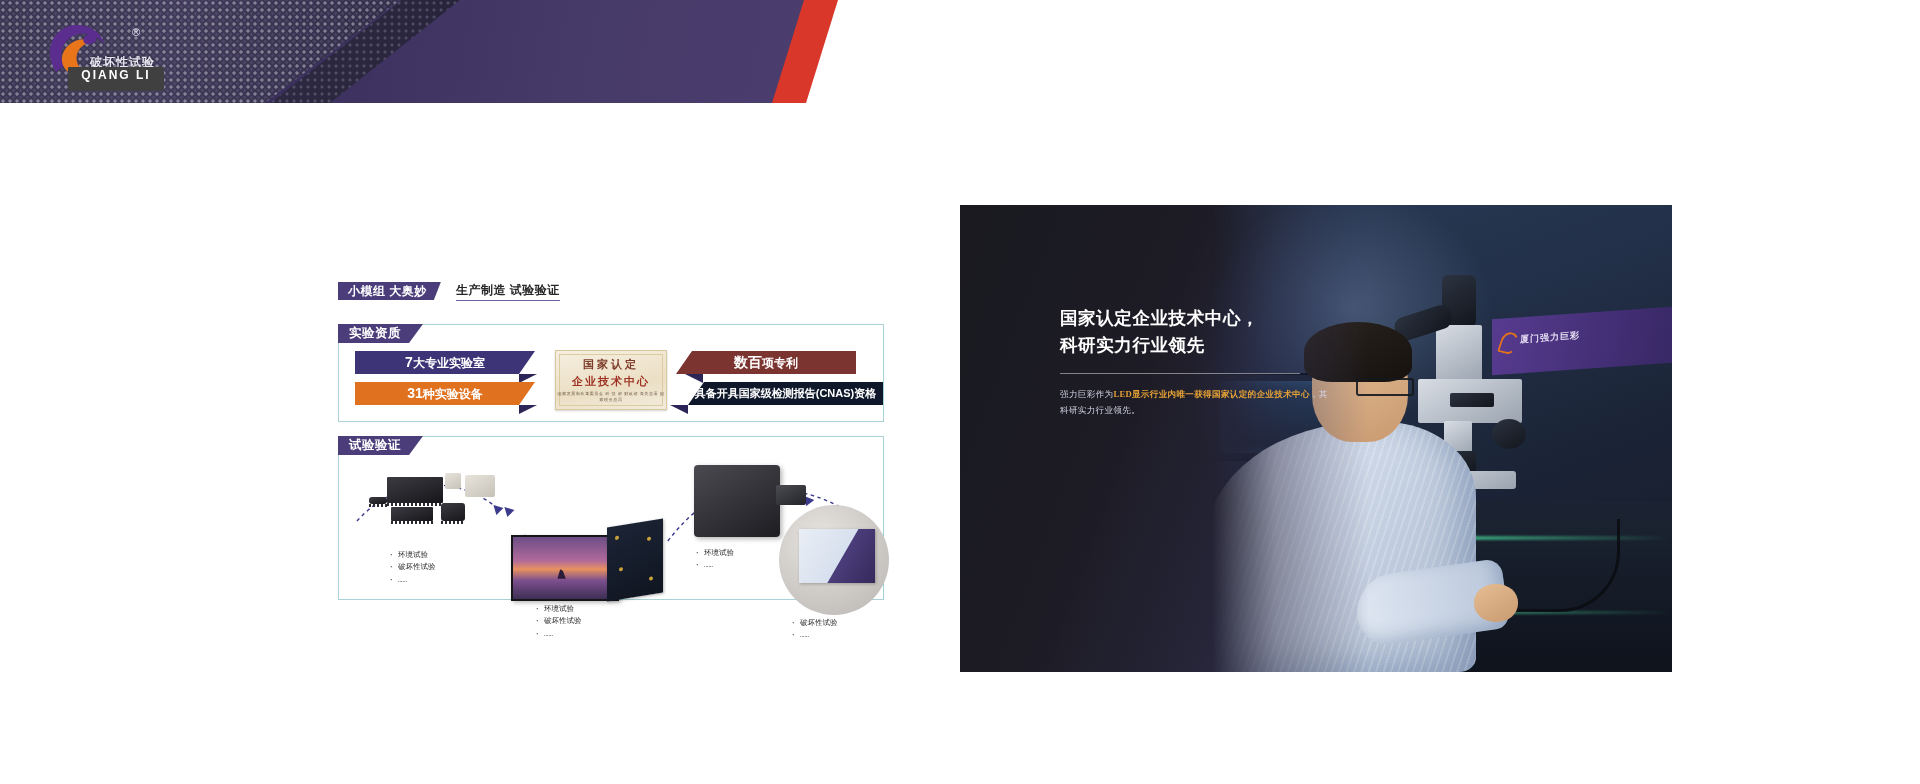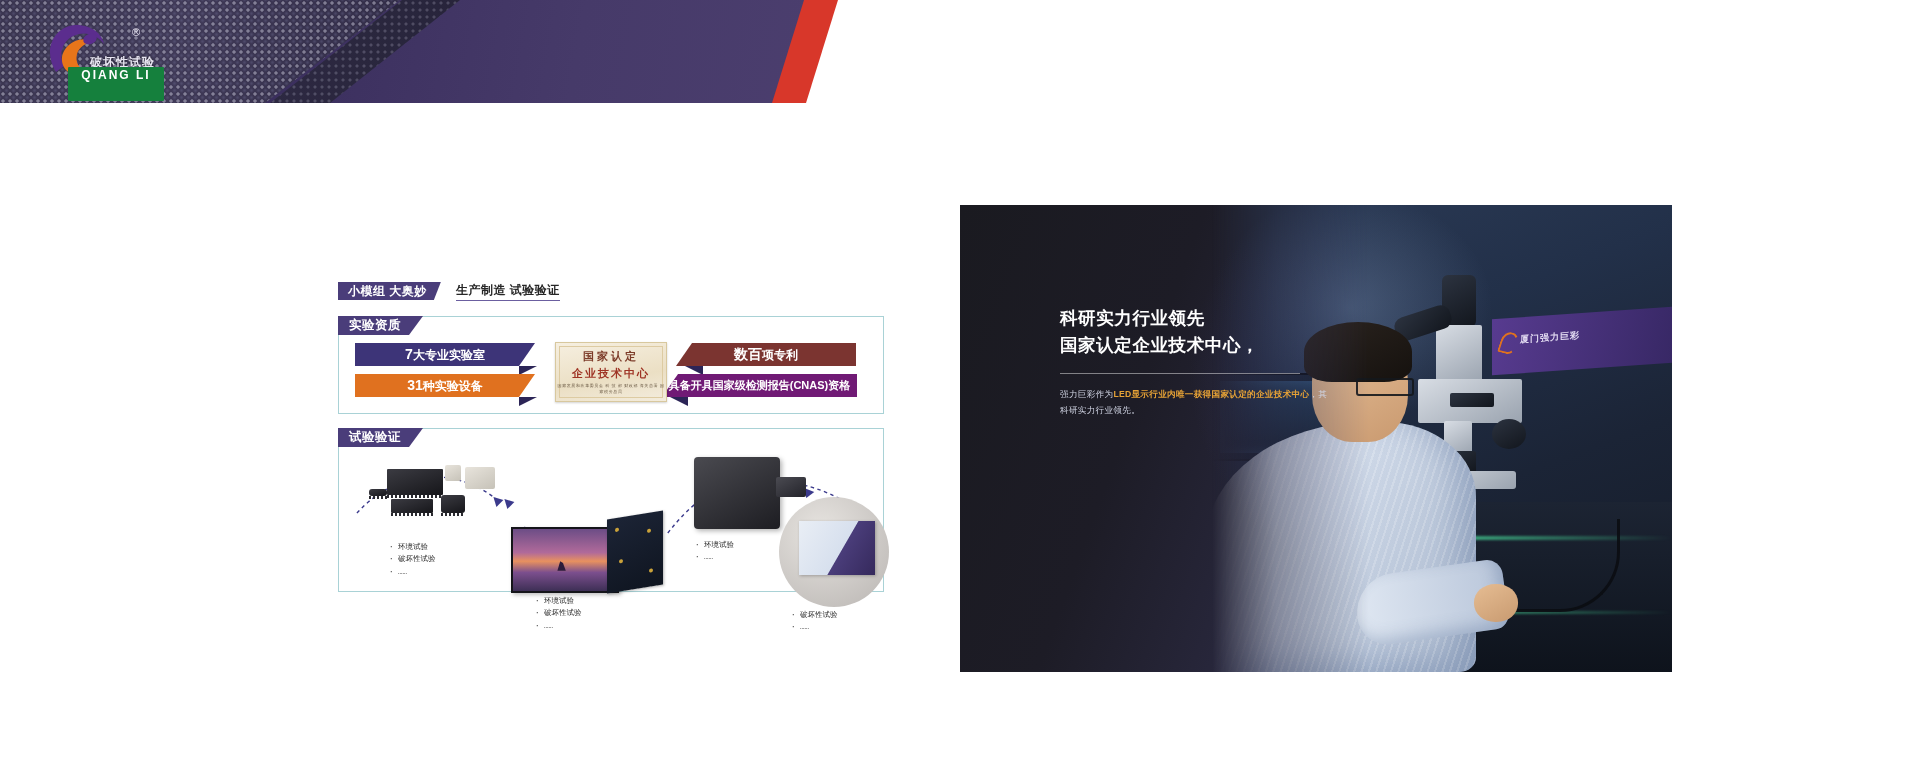--- a/index.html
+++ b/index.html
@@ -30,36 +30,36 @@
       radial-gradient(circle at 3px 3px, rgba(200,200,220,.25) 1.3px, rgba(0,0,0,0) 1.8px) 0 0/7px 7px,
       linear-gradient(105deg,#33304a 0%,#262337 100%);
     clip-path:polygon(272px 0,330px 0,200px 103px,140px 103px);
     opacity:.95;
   }
   .hdr-logo{position:absolute;left:46px;top:20px;width:118px;height:66px;}
   .logo-swoosh{position:absolute;left:0;top:0;width:70px;height:60px;}
   .logo-reg{position:absolute;left:86px;top:6px;font-size:11px;color:#e8e4f2;}
   .logo-cn{position:absolute;left:44px;top:34px;font-size:12px;font-weight:bold;color:#e9e6f3;letter-spacing:1px;
     text-shadow:0 0 2px rgba(0,0,0,.7);}
-  .logo-en{position:absolute;left:22px;top:47px;width:96px;height:34px;background:#15803d;border-radius:1px;
+  .logo-en{position:absolute;left:22px;top:47px;width:96px;height:24px;background:#404040;border-radius:1px;
     color:#fff;font-size:12px;font-weight:bold;letter-spacing:2px;text-align:center;line-height:17px;}
   .hdr-title{
     position:absolute;left:430px;top:24px;width:360px;
     font-size:40px;font-weight:400;color:#ffffff;letter-spacing:9px;
     white-space:nowrap;
   }
   .hdr-red{
     position:absolute;left:770px;top:0;width:70px;height:103px;
     background:#d8372a;
     clip-path:polygon(34px 0,68px 0,36px 103px,2px 103px);
   }
 
   
   .info{position:absolute;left:338px;top:282px;width:546px;height:348px;}
-  .info-head{position:relative;height:20px;margin-bottom:14px;padding-left:32px;}
+  .info-head{position:relative;height:20px;margin-bottom:22px;padding-left:32px;}
   .tag-purple{
     position:absolute;left:0;top:0;height:18px;padding:0 14px 0 10px;
     background:#4a3d7a;color:#fff;font-size:12px;font-weight:bold;line-height:18px;
     clip-path:polygon(0 0,100% 0,calc(100% - 7px) 100%,0 100%);
     letter-spacing:.5px;
   }
   .tag-sub{
     position:absolute;left:118px;top:0;font-size:12px;font-weight:bold;color:#262626;
     border-bottom:1.5px solid #6b5fa0;padding-bottom:1px;letter-spacing:.5px;
   }
@@ -74,21 +74,21 @@
   .card-a{height:96px;margin-bottom:14px;}
   .card-b{height:162px;}
 
   .bn{position:absolute;height:23px;line-height:23px;color:#fff;font-size:12px;font-weight:bold;text-align:center;}
   .bn-l{clip-path:polygon(0 0,100% 0,calc(100% - 16px) 100%,0 100%);}
   .bn-r{clip-path:polygon(16px 0,100% 0,100% 100%,0 100%);}
   .bn b{font-size:14px;}
   .bn1{left:16px;top:26px;width:180px;background:#3d3478;}
   .bn2{left:16px;top:57px;width:180px;background:#e0711f;}
   .bn3{right:27px;top:26px;width:180px;background:#7b3430;}
-  .bn4{right:26px;top:57px;width:195px;background:#701a75;font-size:11px;}
+  .bn4{right:0;top:57px;width:195px;background:#0f172a;font-size:11px;}
   .tailA{position:absolute;left:180px;top:49px;width:18px;height:9px;background:#2c2557;
     clip-path:polygon(0 0,100% 0,0 100%);}
   .tailB{position:absolute;left:180px;top:80px;width:18px;height:9px;background:#2c2557;
     clip-path:polygon(0 0,100% 0,0 100%);}
   .tailC{position:absolute;right:180px;top:49px;width:18px;height:9px;background:#2c2557;
     clip-path:polygon(100% 0,100% 100%,0 0);}
   .tailD{position:absolute;right:195px;top:80px;width:18px;height:9px;background:#2c2557;
     clip-path:polygon(100% 0,100% 100%,0 0);}
 
   .cert{
@@ -192,21 +192,21 @@
     transform:rotate(-8deg);box-shadow:inset -6px -6px 16px rgba(70,95,140,.3);}
   .hand{position:absolute;left:268px;bottom:50px;width:44px;height:38px;border-radius:48%;
     background:linear-gradient(150deg,#e6bd93,#c89a70);}
   .cable{position:absolute;right:52px;bottom:60px;width:160px;height:90px;
     border-bottom:3px solid #0b0d12;border-right:3px solid #0b0d12;border-radius:0 0 60px 0;opacity:.9;}
 
   .dark-txt{position:absolute;left:100px;top:100px;width:272px;}
   .dark-title{font-size:17.5px;font-weight:bold;color:#ffffff;line-height:1.55;letter-spacing:.6px;}
   .dark-rule{width:240px;height:1px;background:rgba(255,255,255,.45);margin:14px 0 13px;}
   .dark-body{font-size:8.6px;color:#cfd3e2;line-height:1.85;letter-spacing:.3px;}
-  .dark-body em{font-style:normal;color:#e6a236;font-weight:bold;}
+  .dark-body em{font-style:normal;color:#e6a236;font-weight:bold;font-family:Liberation Serif, serif;}
 </style>
 </head>
 <body>
 
 <div class="page">
 
   <div class="header">
     <div class="hdr-purple"></div>
     <div class="hdr-mesh"></div>
     <div class="hdr-mesh-dark"></div>
@@ -357,21 +357,21 @@
         <div class="head"></div>
         <div class="hair"></div>
         <div class="glasses"></div>
         <div class="arm"></div>
         <div class="hand"></div>
       </div>
     </div>
 
     <div class="dark-txt">
       <div class="dark-title">
+        <div>国家认定企业技术中心，</div>
         <div>科研实力行业领先</div>
-        <div>国家认定企业技术中心，</div>
       </div>
       <div class="dark-rule"></div>
       <div class="dark-body"><span>强力巨彩作为</span><em>LED显示行业内唯一获得国家认定的企业技术中心</em><span>，其科研实力行业领先。</span></div>
     </div>
   </div>
 
 </div>
 
 </body></html>

